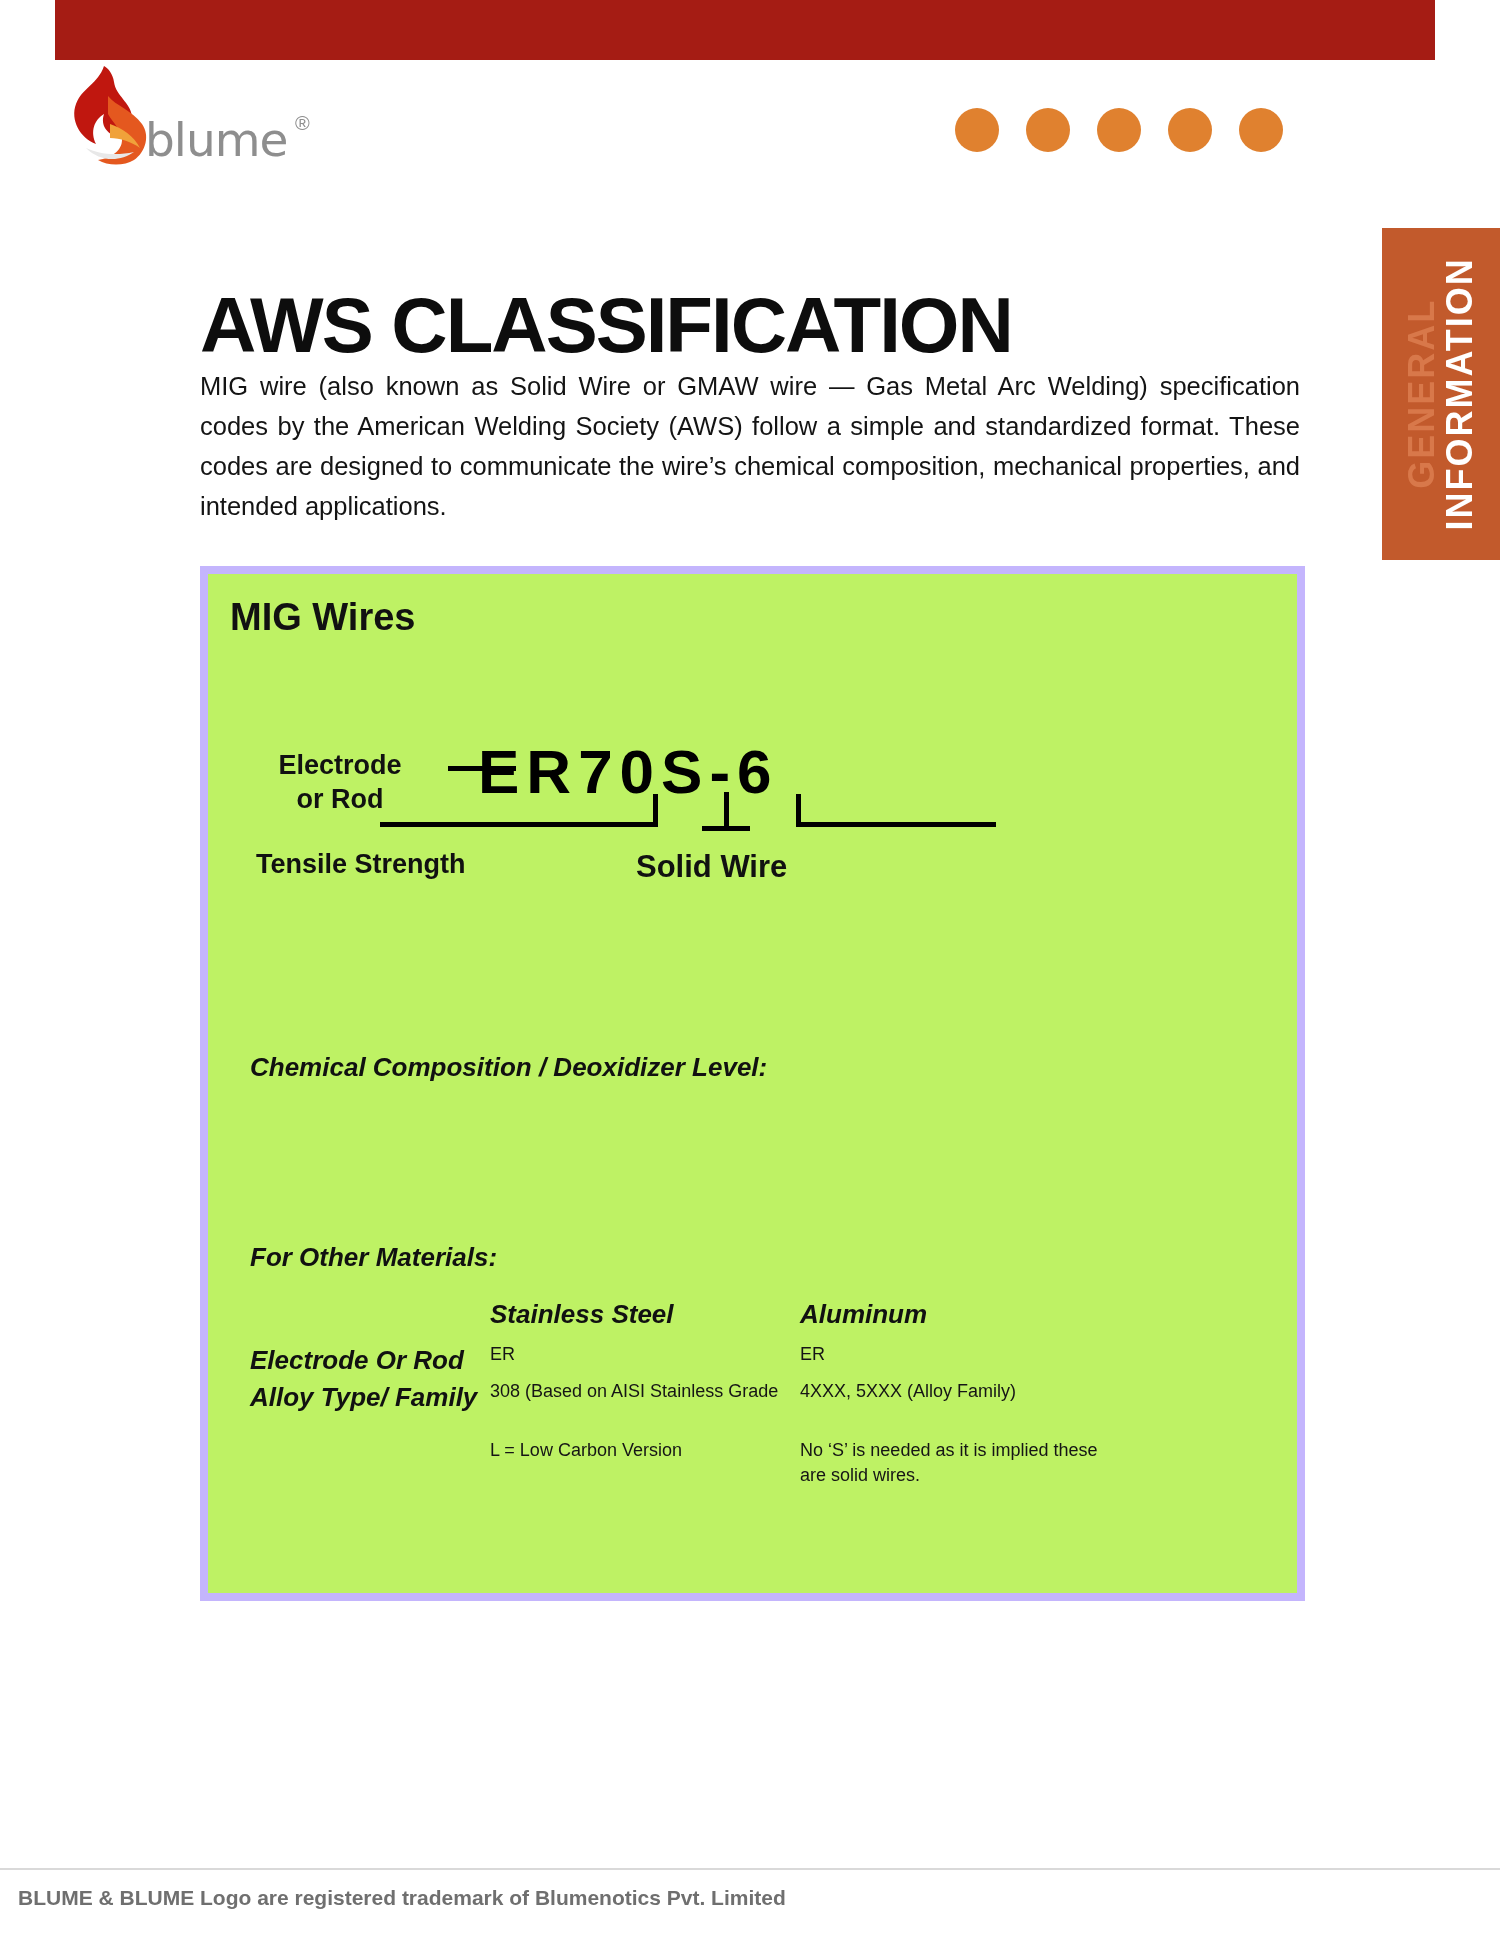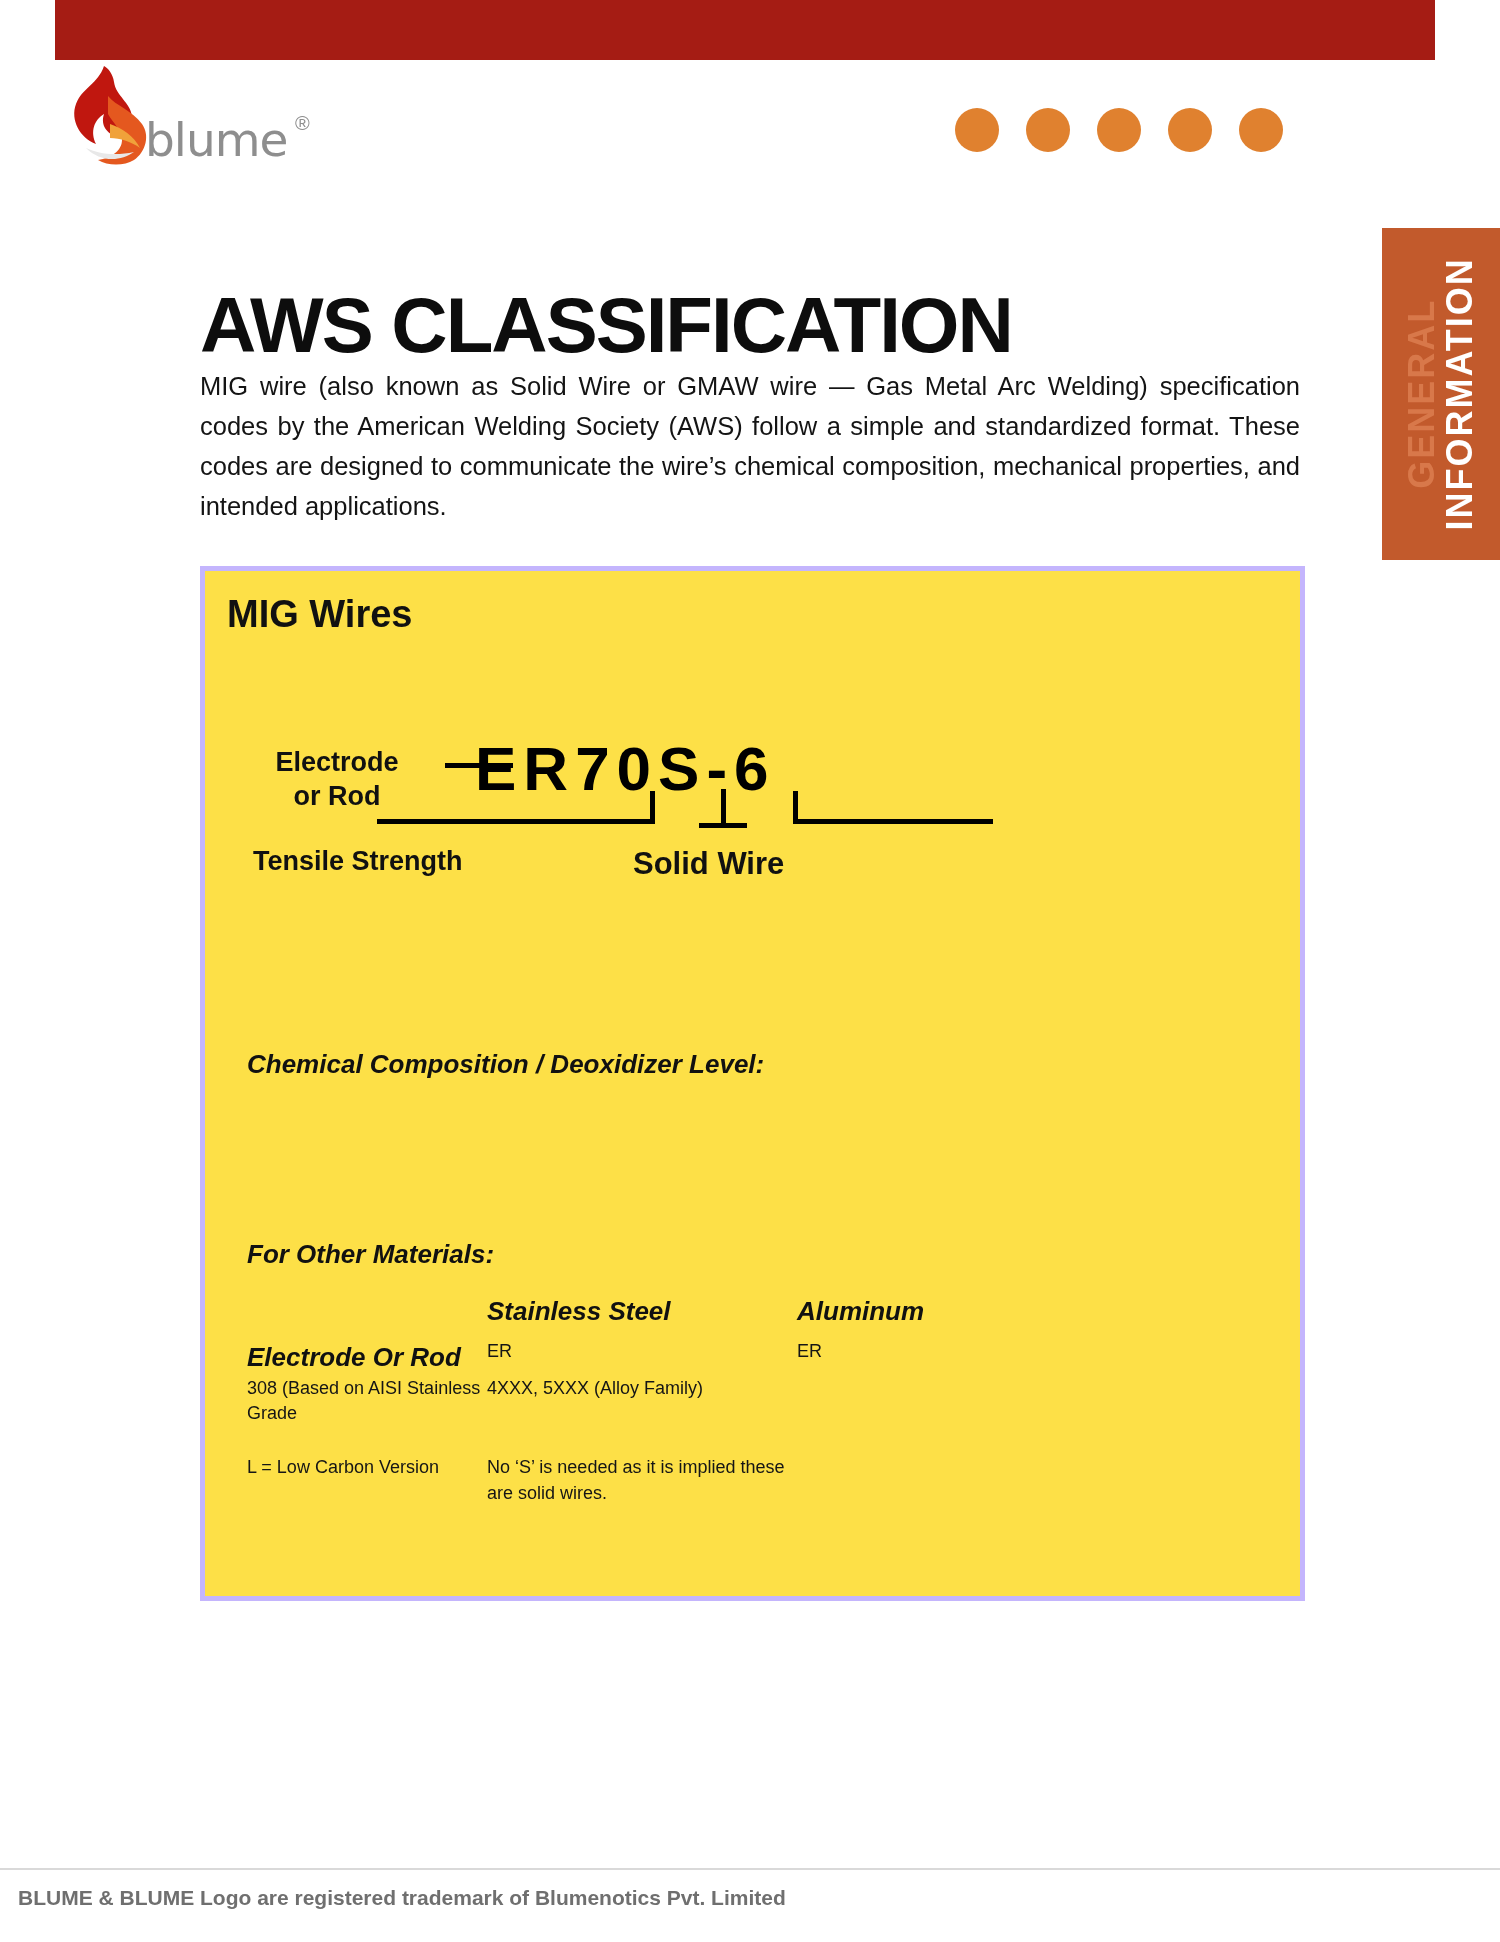--- a/index.html
+++ b/index.html
@@ -130,23 +130,23 @@
     color: #141414;
   }
 
   
   .mig-box {
     position: absolute;
     left: 200px;
     top: 566px;
     width: 1105px;
     height: 1035px;
-    border: 5px solid #c4b5fd;
+    border: 8px solid #c4b5fd;
     box-sizing: border-box;
-    background: #fde047;
+    background: #bef264;
   }
   .mig-title {
     position: absolute;
     left: 22px;
     top: 22px;
     font-size: 38px;
     font-weight: 700;
     color: #111;
   }
 
@@ -365,20 +365,21 @@
     <div class="om-grid">
 
       <div class="om-colhead"></div>
       <div class="om-colhead">Stainless Steel</div>
       <div class="om-colhead">Aluminum</div>
 
       <div class="om-rowlabel">Electrode Or Rod</div>
       <div class="om-cell">ER</div>
       <div class="om-cell">ER</div>
 
+      <div class="om-rowlabel">Alloy Type/ Family</div>
       <div class="om-cell">308 (Based on AISI Stainless Grade</div>
       <div class="om-cell">4XXX, 5XXX (Alloy Family)</div>
 
       <div class="om-rowlabel"></div>
       <div class="om-cell spaced">L = Low Carbon Version</div>
       <div class="om-cell spaced">No ‘S’ is needed as it is implied these are solid wires.</div>
 
     </div>
   </div>
 

